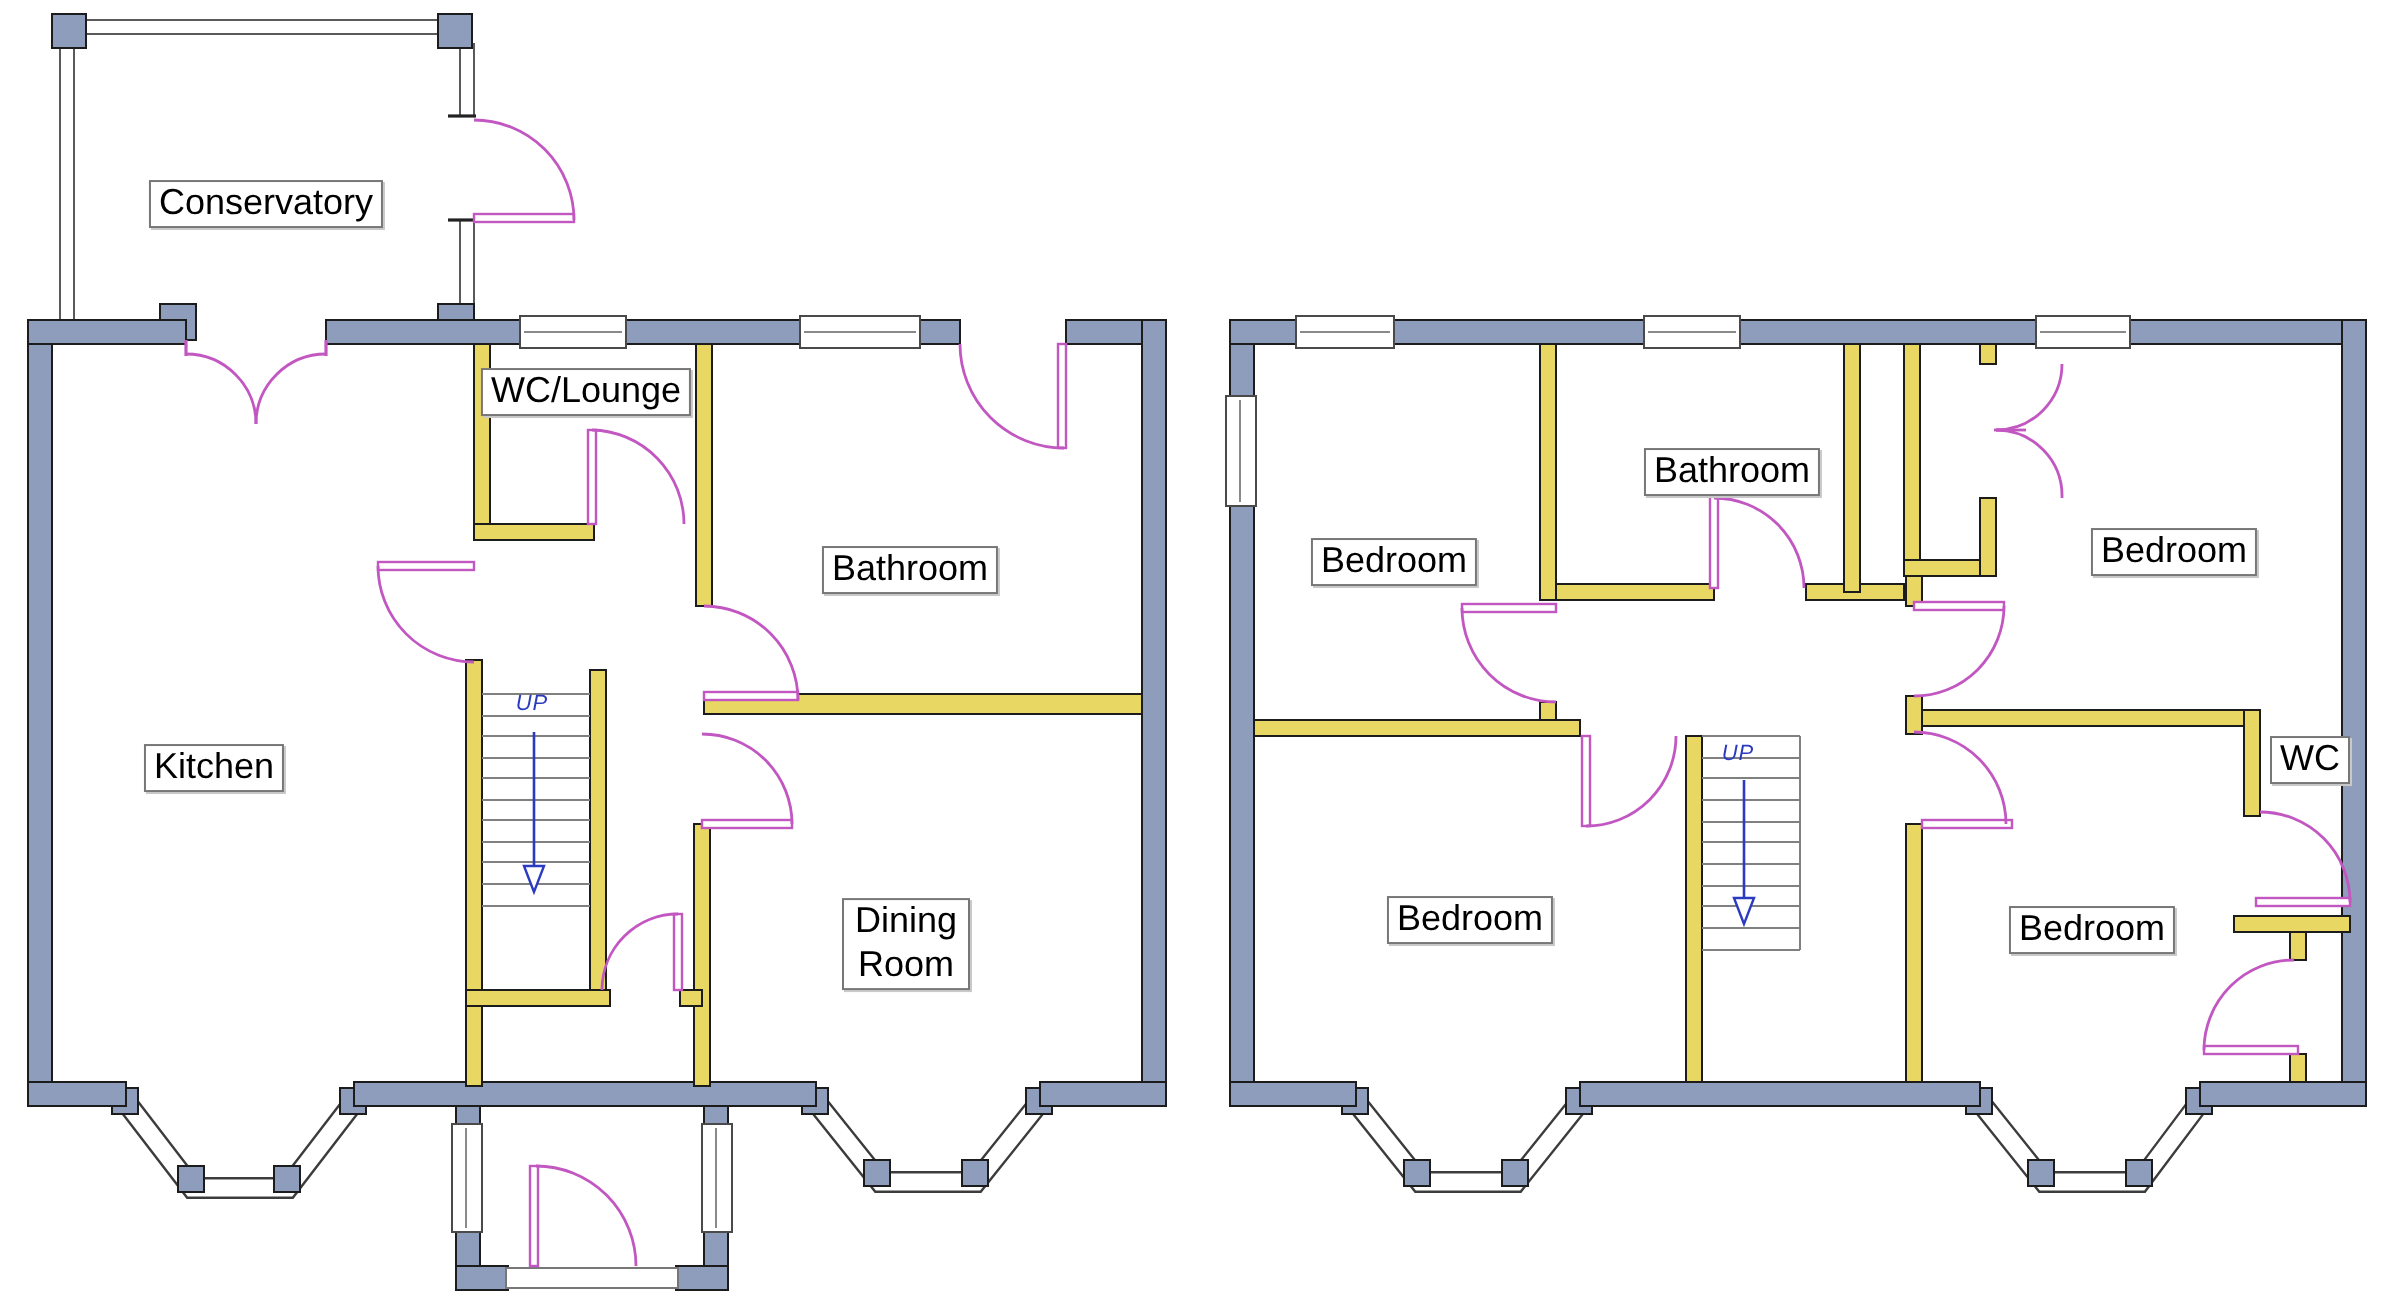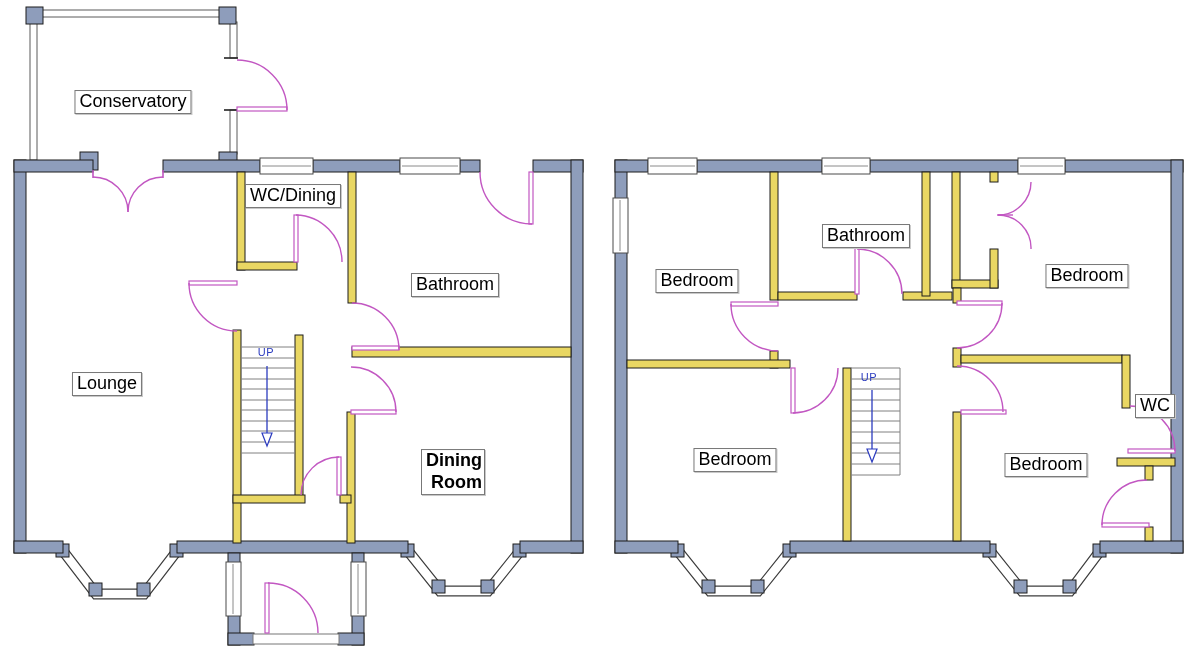--- a/index.html
+++ b/index.html
@@ -17,24 +17,24 @@
   .mjamb{stroke:var(--door);stroke-width:1.6;fill:none;}
   .tread{stroke:#808080;stroke-width:1;fill:none;}
   .bayb{fill:none;stroke:#3c3c3c;stroke-width:11;}
   .bayw{fill:none;stroke:#ffffff;stroke-width:8.6;}
   .arrow{stroke:var(--stair-annotation);stroke-width:1.3;fill:none;}
   .ahead{fill:#ffffff;stroke:var(--stair-annotation);stroke-width:1.2;}
   .thresh{fill:#ffffff;stroke:#777;stroke-width:1;}
   .room-label{position:absolute;transform:translate(-50%,-50%);background:#fff;
       border:1px solid var(--label-border);box-shadow:1px 1px 0 #c9c9c9;
       color:var(--label-text);font-size:18px;line-height:1.22;padding:0 4px;
-      white-space:nowrap;text-align:right;z-index:5;}
-  .room-label.wrap{white-space:normal;width:58px;padding:0 2px;font-weight:bold;}
+      white-space:nowrap;text-align:center;z-index:5;}
+  .room-label.wrap{white-space:normal;width:58px;padding:0 2px;}
   .up-label{position:absolute;transform:translate(-50%,-50%);color:var(--stair-annotation);
-      font-size:11px;letter-spacing:.5px;z-index:5;}
+      font-size:11px;letter-spacing:.5px;z-index:5;font-style:italic;}
 </style>
 </head>
 <body>
 
 <div class="canvas">
 <svg width="1200" height="656" viewBox="0 0 1200 656">
 
   <g>
 
     <g>
@@ -261,26 +261,26 @@
       <g>
         <path class="arc" d="M1031,182 A33,33 0 0 1 998,215"></path>
         <path class="arc" d="M1031,249 A33,33 0 0 0 998,215"></path>
         <line class="arc" x1="997" y1="215" x2="1013" y2="215"></line>
       </g>
     </g>
   </g>
 </svg>
 
 <div class="room-label" style="left:133px;top:102px">Conservatory</div>
-<div class="room-label" style="left:293px;top:196px">WC/Dining</div>
+<div class="room-label" style="left:293px;top:196px">WC/Lounge</div>
 <div class="room-label" style="left:455px;top:285px">Bathroom</div>
-<div class="room-label" style="left:107px;top:384px">Lounge</div>
+<div class="room-label" style="left:107px;top:384px">Kitchen</div>
 <div class="room-label wrap" style="left:453px;top:472px">Dining Room</div>
 <div class="up-label" style="left:266px;top:352px">UP</div>
 
 <div class="room-label" style="left:697px;top:281px">Bedroom</div>
 <div class="room-label" style="left:866px;top:236px">Bathroom</div>
 <div class="room-label" style="left:1087px;top:276px">Bedroom</div>
 <div class="room-label" style="left:735px;top:460px">Bedroom</div>
 <div class="room-label" style="left:1046px;top:465px">Bedroom</div>
-<div class="room-label" style="left:1155px;top:406px">WC</div>
+<div class="room-label" style="left:1155px;top:380px">WC</div>
 <div class="up-label" style="left:869px;top:377px">UP</div>
 </div>
 
 </body></html>

